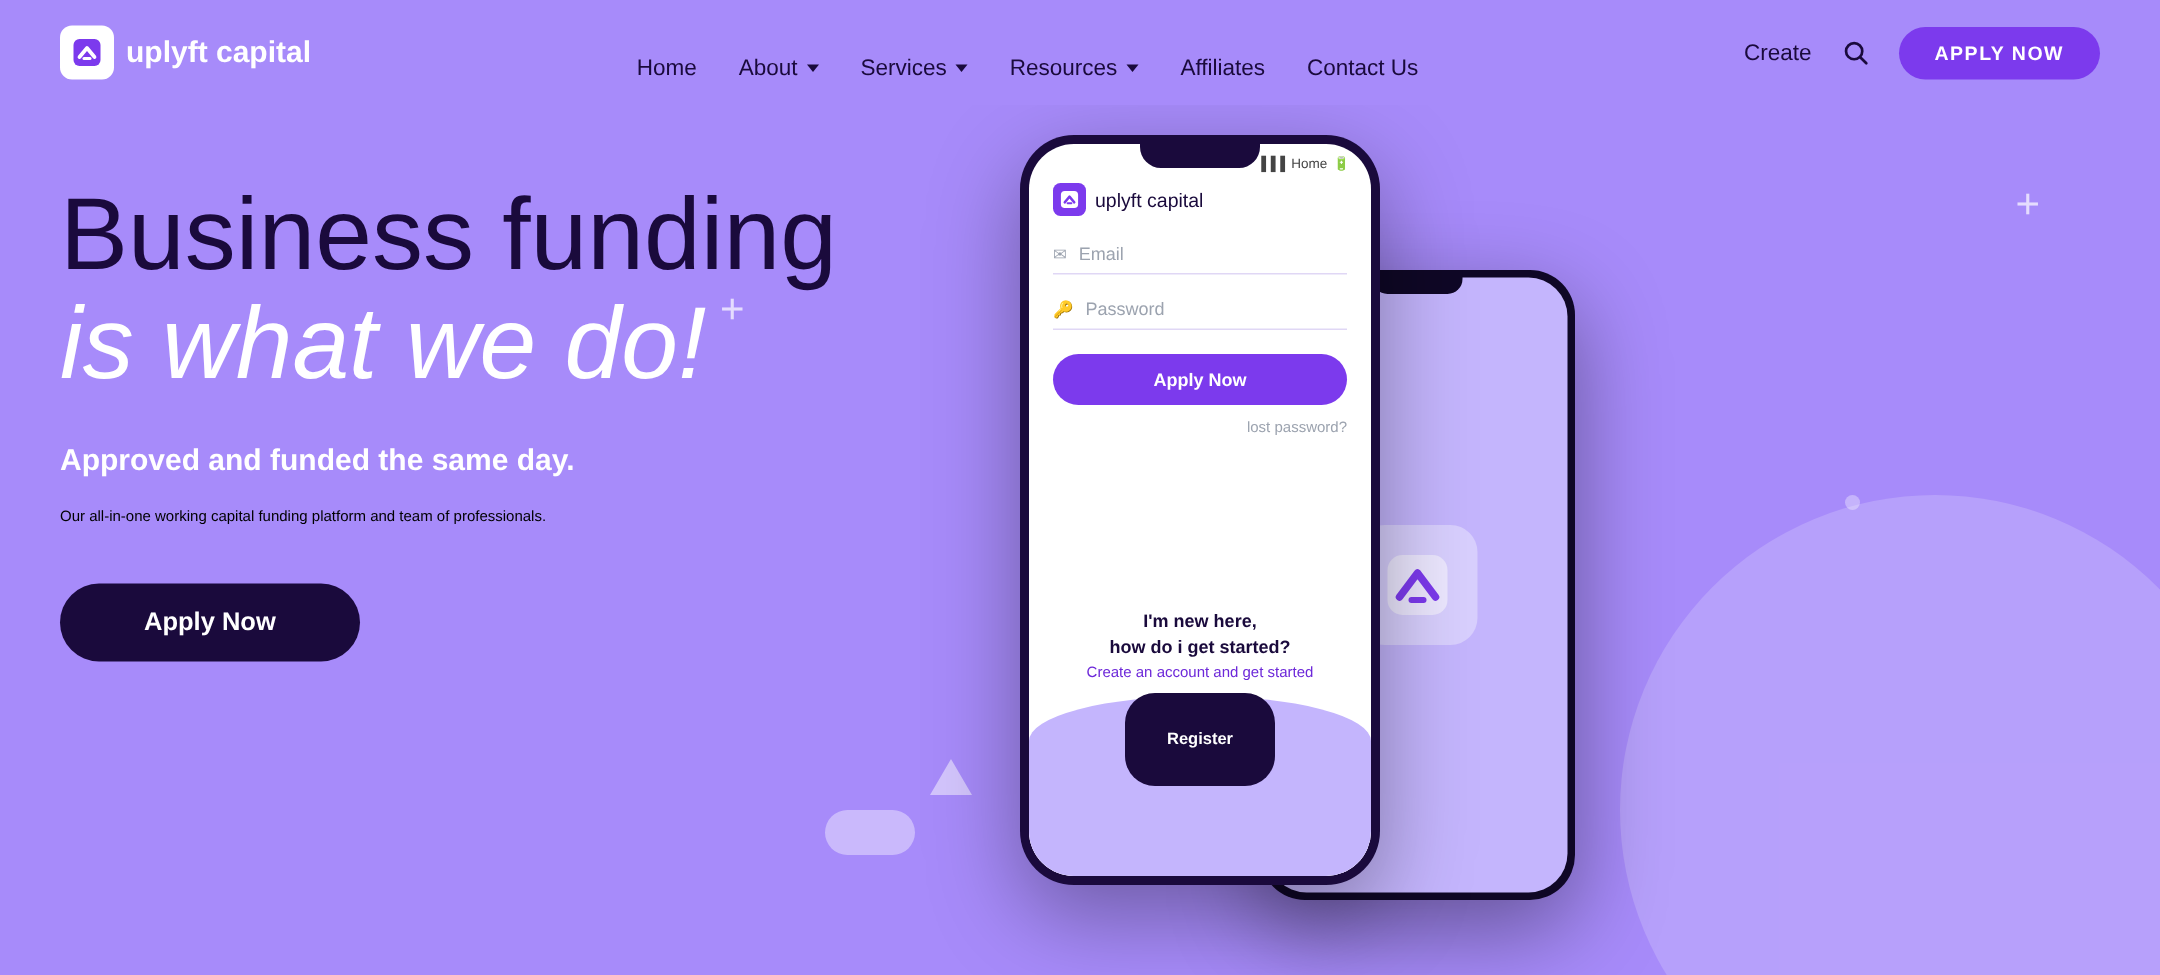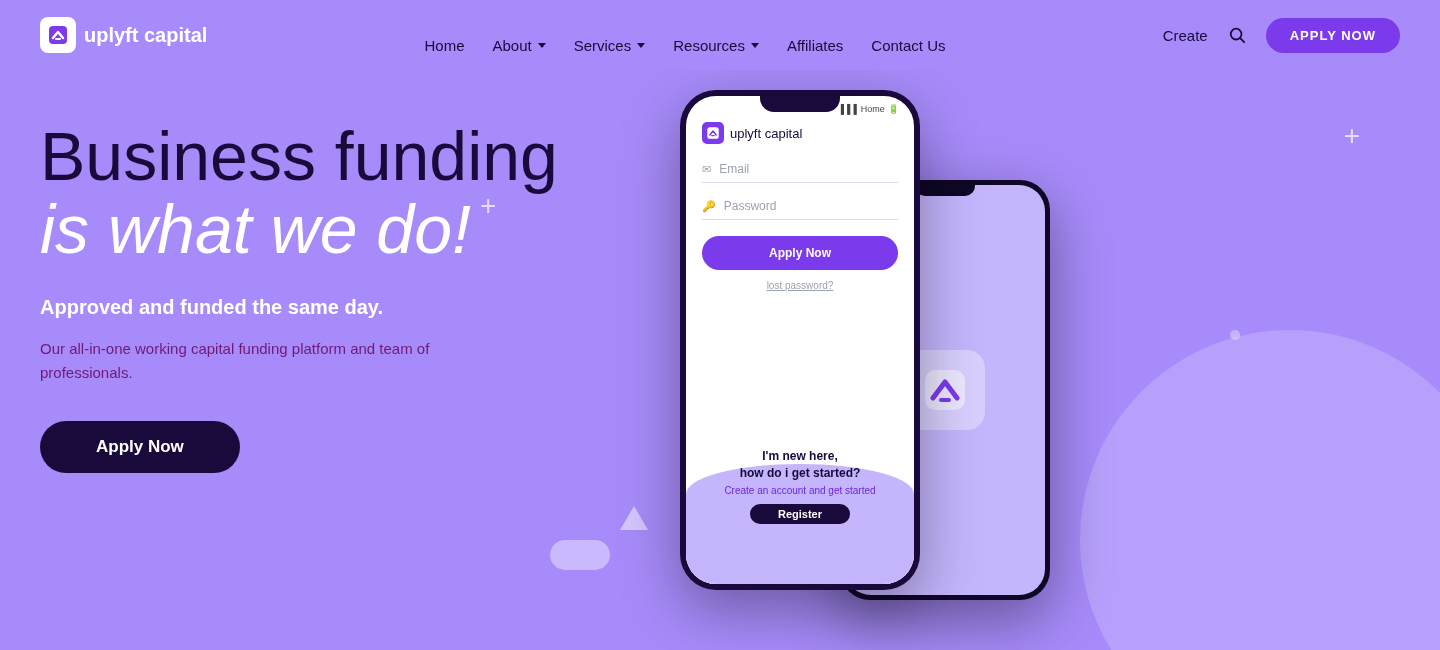--- a/index.html
+++ b/index.html
@@ -143,22 +143,22 @@
       font-style: italic;
     }
     .hero-subtitle {
       font-size: 20px;
       font-weight: 600;
       color: #fff;
       margin-bottom: 18px;
       margin-top: 29px;
     }
     .hero-desc {
-      font-size: 15px;
-      color: #701a75;
+      font-size: 10px;
+      color: #000000;
       line-height: 1.6;
       max-width: 420px;
       margin-bottom: 36px;
     }
     .apply-hero-btn {
       background: #1a0a3c;
       color: #fff;
       border: none;
       border-radius: 32px;
       padding: 16px 56px;
@@ -305,23 +305,22 @@
       padding: 10px;
       font-size: 12px;
       font-weight: 700;
       cursor: pointer;
       text-align: center;
       margin-bottom: 10px;
     }
     .phone-lost-pw {
       font-size: 10px;
       color: #9ca3af;
-      text-align: center;
+      text-align: right;
       margin-bottom: 8px;
-      text-decoration: underline;
     }
     .phone-bottom-wave {
       flex: 1;
       position: relative;
       min-height: 120px;
       background: #fff;
       overflow: hidden;
     }
     .wave-fill {
       position: absolute;
@@ -348,21 +347,21 @@
     .phone-new-user .sub {
       font-size: 10px;
       color: #6d28d9;
       margin: 3px 0 8px;
     }
     .phone-register-btn {
       background: #1a0a3c;
       color: #fff;
       border: none;
       border-radius: 20px;
-      padding: 4px 28px;
+      padding: 25px 28px;
       font-size: 11px;
       font-weight: 700;
       cursor: pointer;
     }
 
     
     .phone-back {
       position: absolute;
       left: 220px;
       top: 80px;

